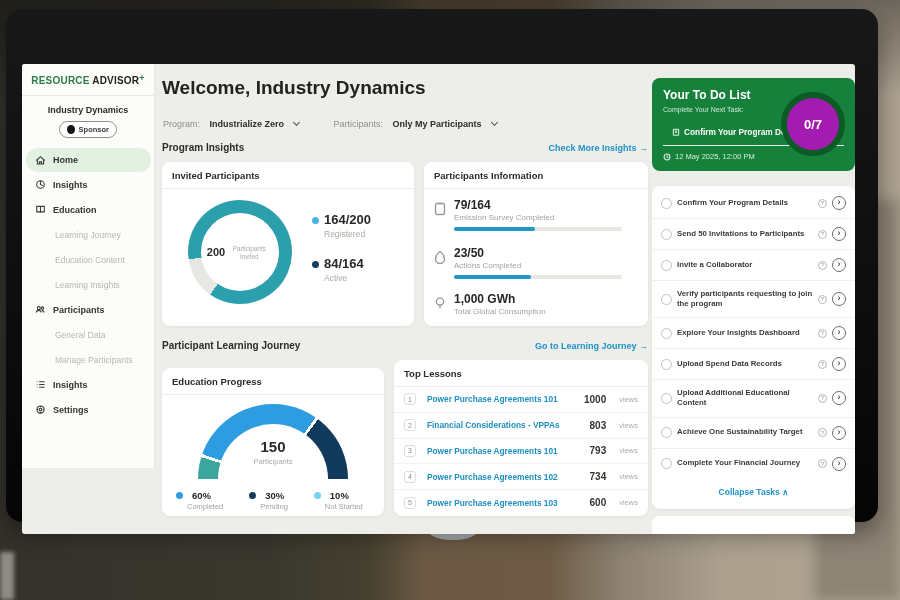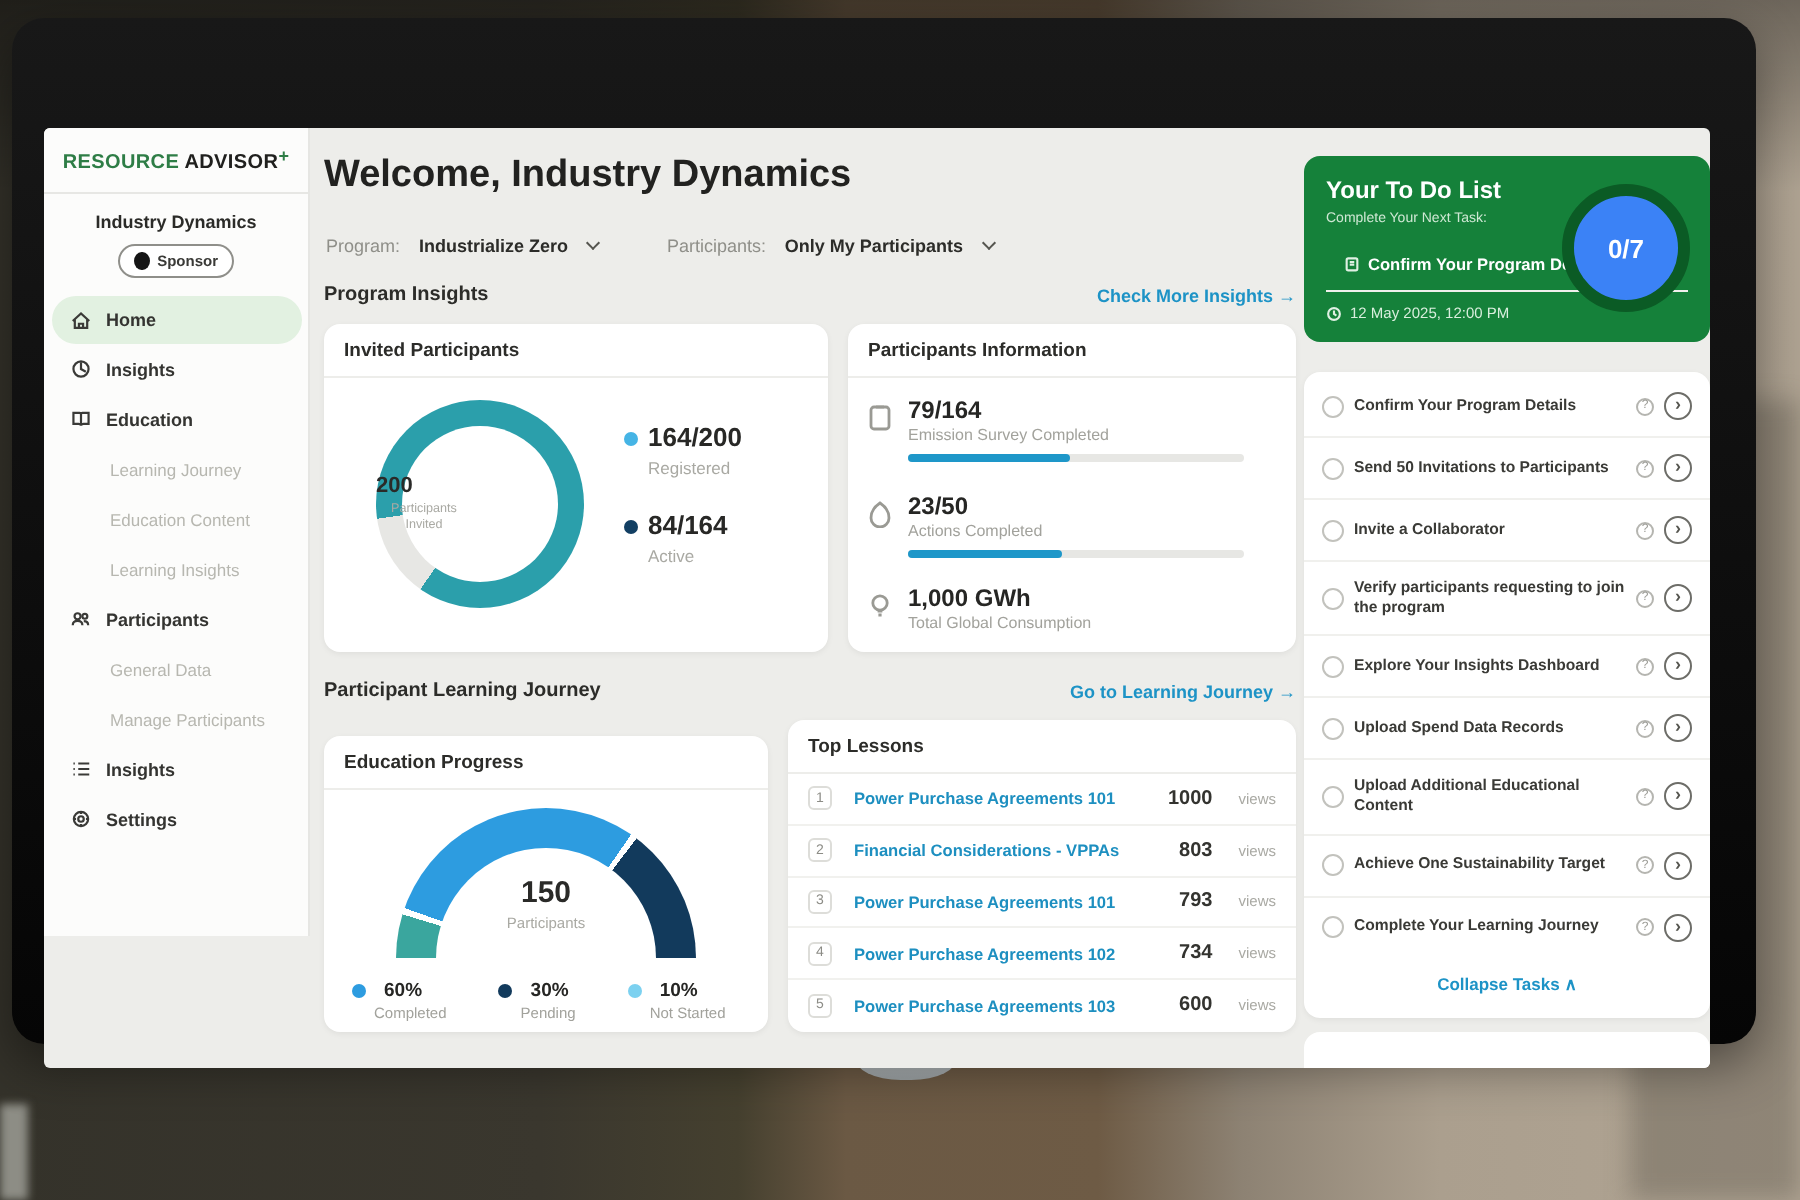--- a/index.html
+++ b/index.html
@@ -48,21 +48,21 @@
   .card { position:absolute; background:#fff; border-radius:8px; box-shadow:0 1px 3px rgba(0,0,0,.06); }
   .card-h { font-size:9.5px; font-weight:700; color:#2c2c29; padding:8px 10px 7px; border-bottom:1px solid #ededea; }
 
   
   .donut { position:absolute; left:26px; top:38px; width:104px; height:104px; border-radius:50%;
     background:conic-gradient(from 215deg, #e7e7e4 0 13%, #2b9fab 13% 100%); }
   .donut .ring2 { position:absolute; inset:17px; border-radius:50%;
     background:conic-gradient(from 355deg, #175079 0 51%, #ececea 51% 100%); }
   .donut .ring2::after { content:""; position:absolute; inset:10px; border-radius:50%; background:#fff; }
   .donut::after { content:""; position:absolute; inset:13px; border-radius:50%; background:#fff; }
-  .donut .ctr { position:absolute; inset:0; display:flex; flex-direction:column; justify-content:center; align-items:flex-start; z-index:2; text-align:center; }
+  .donut .ctr { position:absolute; inset:0; display:flex; flex-direction:row; justify-content:center; align-items:center; z-index:2; text-align:center; }
   .donut .ctr .v { font-size:11px; font-weight:700; color:#2a2a28; }
   .donut .ctr .l { font-size:6.3px; color:#a9a9a3; width:48px; line-height:1.25; margin-top:2px; }
   .leg-block { position:absolute; left:150px; }
   .leg-dot { width:7px; height:7px; border-radius:50%; display:inline-block; margin-right:5px; }
   .leg-v { font-size:13px; font-weight:700; color:#28282  6; color:#282826; }
   .leg-l { font-size:8.5px; color:#a9a9a3; margin-left:12px; margin-top:1px; }
 
   
   .stat { position:absolute; left:10px; width:204px; display:flex; gap:8px; }
   .stat svg { width:12px; height:14px; stroke:#9a9a94; stroke-width:1.4; fill:none; margin-top:4px; flex:0 0 auto; }
@@ -95,21 +95,21 @@
   .l-suffix { font-size:7.5px; color:#a9a9a3; margin-left:2px; }
 
   
   .todo-hero { position:absolute; left:630px; top:14px; width:203px; height:93px; background:#15813a; border-radius:8px; padding:10px 11px; color:#fff; }
   .todo-hero .t { font-size:12px; font-weight:700; }
   .todo-hero .s { font-size:7px; color:#cfe8d4; margin-top:4px; }
   .todo-hero .task { display:flex; align-items:center; gap:4px; font-size:8.3px; font-weight:700; margin-top:6px; }
   .todo-hero .time { display:flex; align-items:center; gap:4px; font-size:7.5px; color:#d9eedd; margin-top:6px; }
   .todo-hero svg { width:8px; height:8px; stroke:#dff0e3; stroke-width:1.6; fill:none; flex:0 0 auto; }
   .ring { position:absolute; right:10px; top:14px; width:64px; height:64px; border-radius:50%;
-    background:#3b82f6; border:6px solid #0b5b25; display:flex; align-items:center; justify-content:center; }
+    background:#a21caf; border:6px solid #0b5b25; display:flex; align-items:center; justify-content:center; }
   .ring .v { font-size:13px; font-weight:700; color:#fff; }
 
   
   .tasks { position:absolute; left:630px; top:122px; width:203px; height:323px; background:#fff; border-radius:8px; box-shadow:0 1px 3px rgba(0,0,0,.06); padding:2px 0; display:flex; flex-direction:column; }
   .task { display:flex; align-items:center; gap:5px; padding:8px 9px; border-bottom:1px solid #f0f0ed; cursor:pointer; }
   .task .cb { width:11px; height:11px; border:1.3px solid #c2c2bd; border-radius:50%; background:#fff; flex:0 0 auto; }
   .task .lbl { flex:1; font-size:7.8px; font-weight:700; color:#3a3a36; line-height:1.3; }
   .task .info { width:9px; height:9px; border:1px solid #b5b5b0; border-radius:50%; color:#9a9a94; font-size:6px; display:flex; align-items:center; justify-content:center; flex:0 0 auto; }
   .task .go { width:14px; height:14px; border:1.3px solid #6d6d68; border-radius:50%; display:flex; align-items:center; justify-content:center; font-size:9px; font-weight:700; color:#55554f; flex:0 0 auto; line-height:1; padding-bottom:1px; }
   .collapse { text-align:center; padding:8px 0 6px; font-size:8.5px; font-weight:700; color:#1d93c6; cursor:pointer; }
@@ -424,21 +424,21 @@
       <span class="go">›</span>
     </div>
     <div class="task">
       <span class="cb"></span>
       <span class="lbl">Achieve One Sustainability Target</span>
       <span class="info">?</span>
       <span class="go">›</span>
     </div>
     <div class="task" style="border-bottom:none;">
       <span class="cb"></span>
-      <span class="lbl">Complete Your Learning Journey</span>
+      <span class="lbl">Complete Your Financial Journey</span>
       <span class="info">?</span>
       <span class="go">›</span>
     </div>
     <div class="collapse">
       <span>Collapse Tasks</span>
       <span>∧</span>
     </div>
   </div>
 
   <div class="news">

